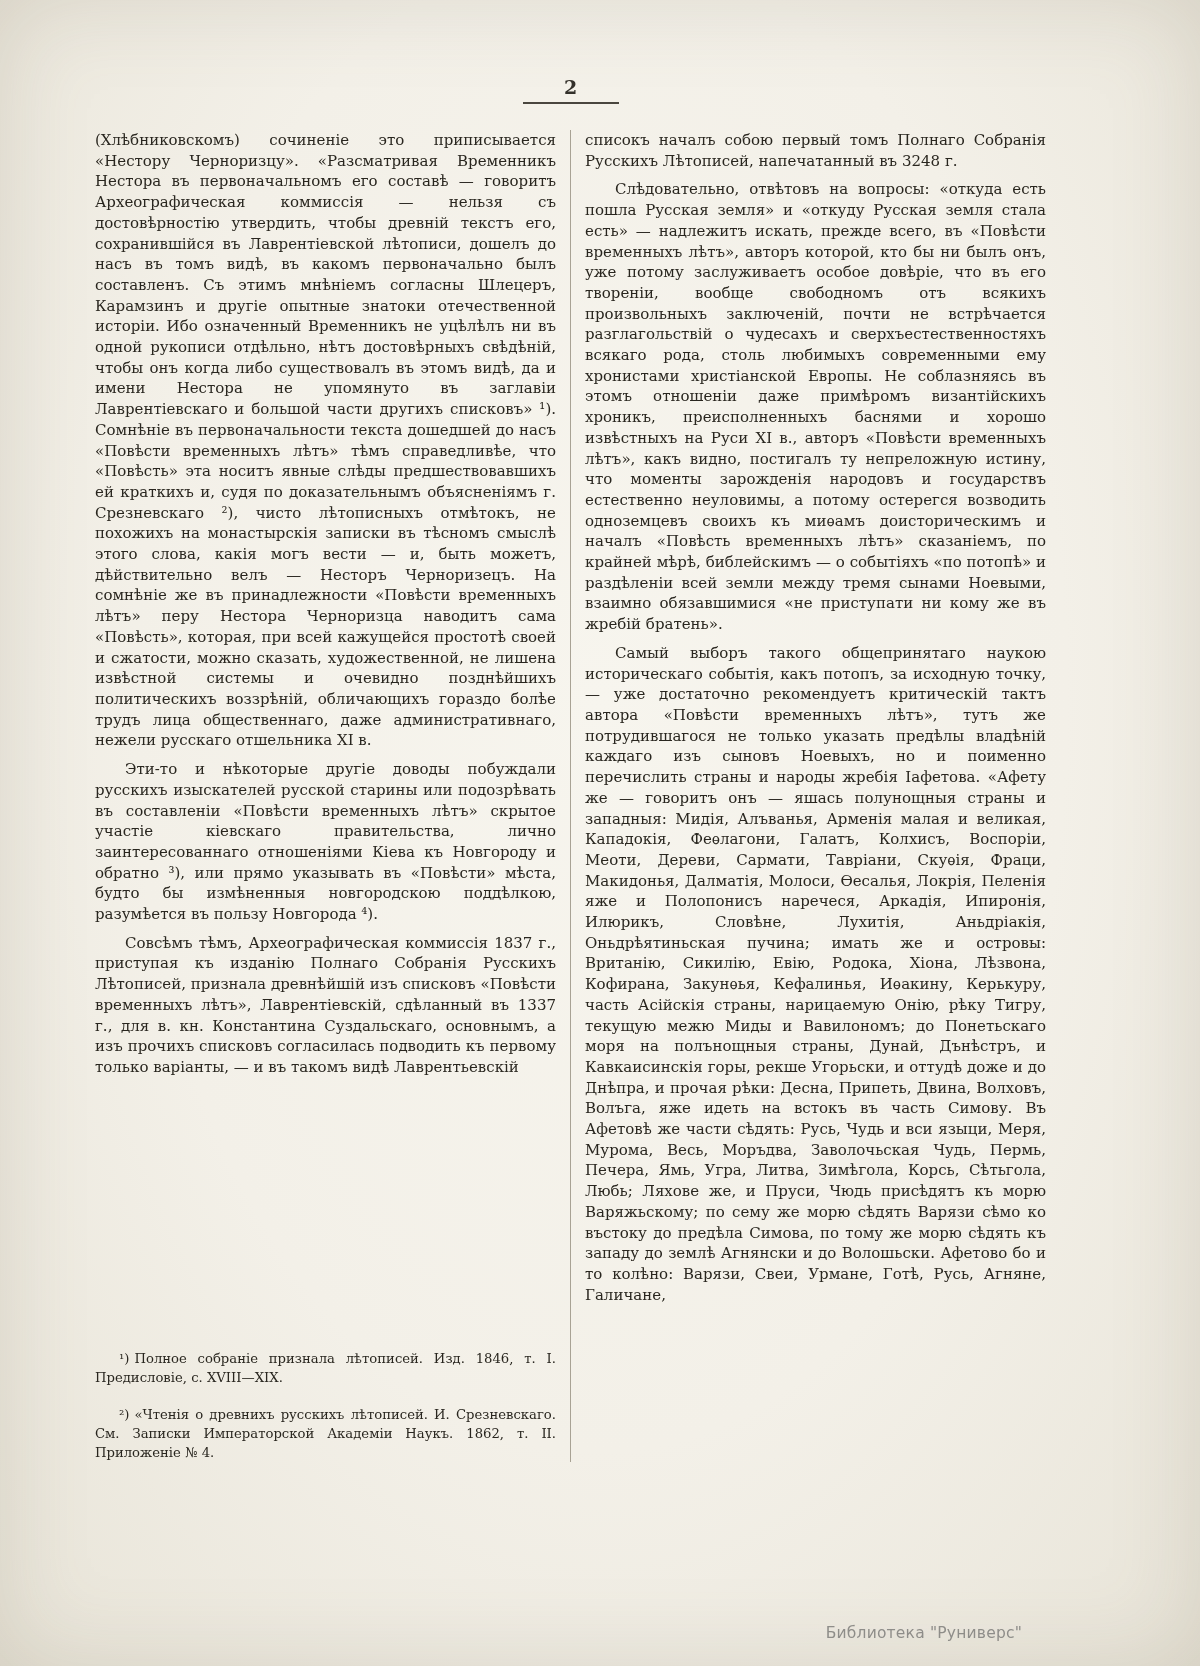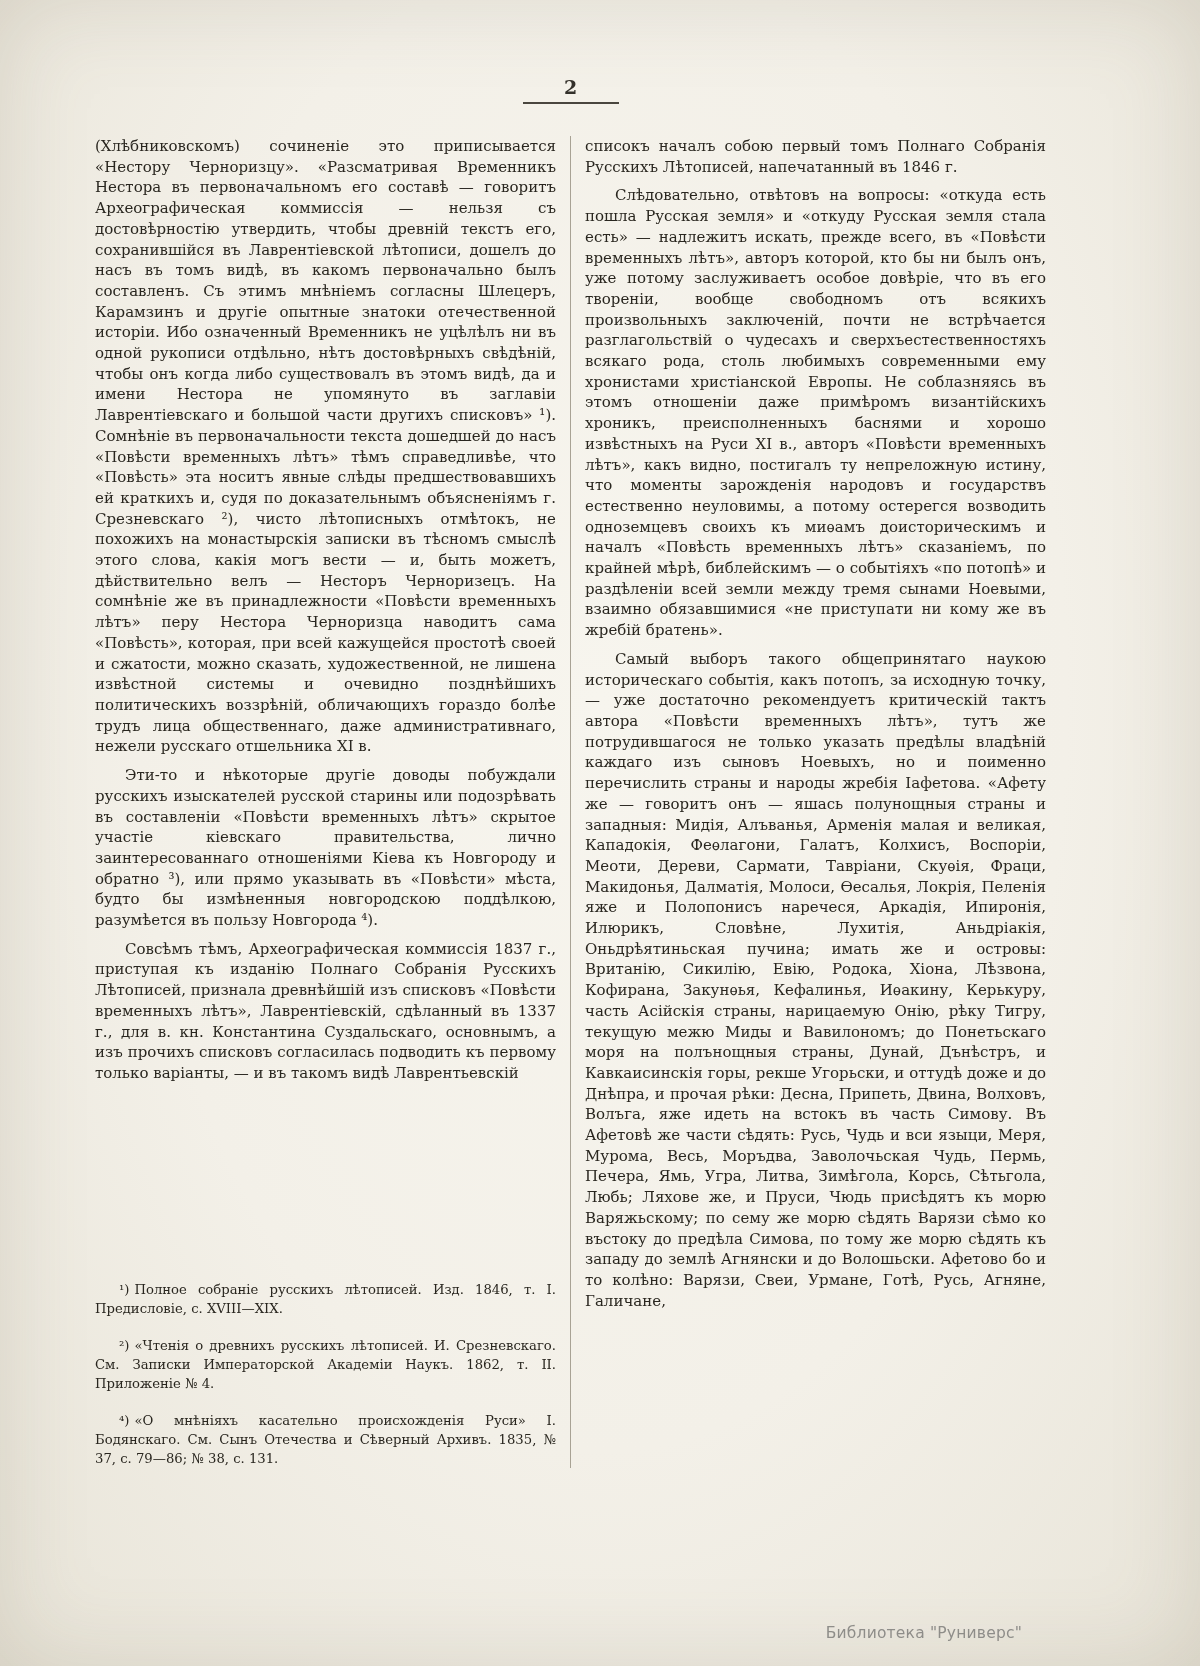--- a/index.html
+++ b/index.html
@@ -34,21 +34,21 @@
     letter-spacing: 1px;
   }
   .page-number-rule {
     width: 96px;
     height: 2px;
     background: #4a463e;
     margin: 4px auto 0 auto;
   }
   .columns {
     position: absolute;
-    top: 136px;
+    top: 130px;
     left: 95px;
     width: 952px;
     height: 1332px;
     display: flex;
   }
   .column {
     width: 461px;
     text-align: justify;
     font-size: 15px;
     line-height: 20.7px;
@@ -112,30 +112,29 @@
   </div>
 
   <div class="columns">
 
     <div class="column left">
       <p class="cont">(Хлѣбниковскомъ) сочиненіе это приписывается «Нестору Черноризцу». «Разсматривая Временникъ Нестора въ первоначальномъ его составѣ — говоритъ Археографическая коммиссія — нельзя съ достовѣрностію утвердить, чтобы древній текстъ его, сохранившійся въ Лаврентіевской лѣтописи, дошелъ до насъ въ томъ видѣ, въ какомъ первоначально былъ составленъ. Съ этимъ мнѣніемъ согласны Шлецеръ, Карамзинъ и другіе опытные знатоки отечественной исторіи. Ибо означенный Временникъ не уцѣлѣлъ ни въ одной рукописи отдѣльно, нѣтъ достовѣрныхъ свѣдѣній, чтобы онъ когда либо существовалъ въ этомъ видѣ, да и имени Нестора не упомянуто въ заглавіи Лаврентіевскаго и большой части другихъ списковъ» ¹). Сомнѣніе въ первоначальности текста дошедшей до насъ «Повѣсти временныхъ лѣтъ» тѣмъ справедливѣе, что «Повѣсть» эта носитъ явные слѣды предшествовавшихъ ей краткихъ и, судя по доказательнымъ объясненіямъ г. Срезневскаго ²), чисто лѣтописныхъ отмѣтокъ, не похожихъ на монастырскія записки въ тѣсномъ смыслѣ этого слова, какія могъ вести — и, быть можетъ, дѣйствительно велъ — Несторъ Черноризецъ. На сомнѣніе же въ принадлежности «Повѣсти временныхъ лѣтъ» перу Нестора Черноризца наводитъ сама «Повѣсть», которая, при всей кажущейся простотѣ своей и сжатости, можно сказать, художественной, не лишена извѣстной системы и очевидно позднѣйшихъ политическихъ воззрѣній, обличающихъ гораздо болѣе трудъ лица общественнаго, даже административнаго, нежели русскаго отшельника XI в.</p>
       <p>Эти-то и нѣкоторые другіе доводы побуждали русскихъ изыскателей русской старины или подозрѣвать въ составленіи «Повѣсти временныхъ лѣтъ» скрытое участіе кіевскаго правительства, лично заинтересованнаго отношеніями Кіева къ Новгороду и обратно ³), или прямо указывать въ «Повѣсти» мѣста, будто бы измѣненныя новгородскою поддѣлкою, разумѣется въ пользу Новгорода ⁴).</p>
       <p>Совсѣмъ тѣмъ, Археографическая коммиссія 1837 г., приступая къ изданію Полнаго Собранія Русскихъ Лѣтописей, признала древнѣйшій изъ списковъ «Повѣсти временныхъ лѣтъ», Лаврентіевскій, сдѣланный въ 1337 г., для в. кн. Константина Суздальскаго, основнымъ, а изъ прочихъ списковъ согласилась подводить къ первому только варіанты, — и въ такомъ видѣ Лаврентьевскій</p>
 
       <div class="footnotes">
-        <p><span class="fn-label">¹)</span><span>Полное собраніе русскихъ лѣтописей. Изд. 1846, т. I. Предисловіе, с. XVIII—XIX.</span></p>
+        <p><span class="fn-label">¹)</span><span>Полное собраніе признала лѣтописей. Изд. 1846, т. I. Предисловіе, с. XVIII—XIX.</span></p>
         <p><span class="fn-label">²)</span><span>«Чтенія о древнихъ русскихъ лѣтописей. И. Срезневскаго. См. Записки Императорской Академіи Наукъ. 1862, т. II. Приложеніе № 4.</span></p>
-        <p><span class="fn-label">⁴)</span><span>«О мнѣніяхъ касательно происхожденія Руси» І. Бодянскаго. См. Сынъ Отечества и Сѣверный Архивъ. 1835, № 37, с. 79—86; № 38, с. 131.</span></p>
       </div>
     </div>
 
     <div class="column-divider"></div>
 
     <div class="column right">
-      <p class="cont">списокъ началъ собою первый томъ Полнаго Собранія Русскихъ Лѣтописей, напечатанный въ 1846 г.</p>
+      <p class="cont">списокъ началъ собою первый томъ Полнаго Собранія Русскихъ Лѣтописей, напечатанный въ 3248 г.</p>
       <p>Слѣдовательно, отвѣтовъ на вопросы: «откуда есть пошла Русская земля» и «откуду Русская земля стала есть» — надлежитъ искать, прежде всего, въ «Повѣсти временныхъ лѣтъ», авторъ которой, кто бы ни былъ онъ, уже потому заслуживаетъ особое довѣріе, что въ его твореніи, вообще свободномъ отъ всякихъ произвольныхъ заключеній, почти не встрѣчается разглагольствій о чудесахъ и сверхъестественностяхъ всякаго рода, столь любимыхъ современными ему хронистами христіанской Европы. Не соблазняясь въ этомъ отношеніи даже примѣромъ византійскихъ хроникъ, преисполненныхъ баснями и хорошо извѣстныхъ на Руси XI в., авторъ «Повѣсти временныхъ лѣтъ», какъ видно, постигалъ ту непреложную истину, что моменты зарожденія народовъ и государствъ естественно неуловимы, а потому остерегся возводить одноземцевъ своихъ къ миѳамъ доисторическимъ и началъ «Повѣсть временныхъ лѣтъ» сказаніемъ, по крайней мѣрѣ, библейскимъ — о событіяхъ «по потопѣ» и раздѣленіи всей земли между тремя сынами Ноевыми, взаимно обязавшимися «не приступати ни кому же въ жребій братень».</p>
       <p>Самый выборъ такого общепринятаго наукою историческаго событія, какъ потопъ, за исходную точку, — уже достаточно рекомендуетъ критическій тактъ автора «Повѣсти временныхъ лѣтъ», тутъ же потрудившагося не только указать предѣлы владѣній каждаго изъ сыновъ Ноевыхъ, но и поименно перечислить страны и народы жребія Іафетова. «Афету же — говоритъ онъ — яшась полунощныя страны и западныя: Мидія, Алъванья, Арменія малая и великая, Кападокія, Феѳлагони, Галатъ, Колхисъ, Воспоріи, Меоти, Дереви, Сармати, Тавріани, Скуѳія, Фраци, Макидонья, Далматія, Молоси, Ѳесалья, Локрія, Пеленія яже и Полопонисъ наречеся, Аркадія, Ипиронія, Илюрикъ, Словѣне, Лухитія, Аньдріакія, Оньдрѣятиньская пучина; имать же и островы: Вританію, Сикилію, Евію, Родока, Хіона, Лѣзвона, Кофирана, Закунѳья, Кефалинья, Иѳакину, Керькуру, часть Асійскія страны, нарицаемую Онію, рѣку Тигру, текущую межю Миды и Вавилономъ; до Понетьскаго моря на полънощныя страны, Дунай, Дънѣстръ, и Кавкаисинскія горы, рекше Угорьски, и оттудѣ доже и до Днѣпра, и прочая рѣки: Десна, Припеть, Двина, Волховъ, Волъга, яже идеть на встокъ въ часть Симову. Въ Афетовѣ же части сѣдять: Русь, Чудь и вси языци, Меря, Мурома, Весь, Моръдва, Заволочьская Чудь, Пермь, Печера, Ямь, Угра, Литва, Зимѣгола, Корсь, Сѣтьгола, Любь; Ляхове же, и Пруси, Чюдь присѣдятъ къ морю Варяжьскому; по сему же морю сѣдять Варязи сѣмо ко въстоку до предѣла Симова, по тому же морю сѣдять къ западу до землѣ Агнянски и до Волошьски. Афетово бо и то колѣно: Варязи, Свеи, Урмане, Готѣ, Русь, Агняне, Галичане,</p>
     </div>
 
   </div>
 
   <div class="watermark">Библиотека "Руниверс"</div>
 
 </div>
 

